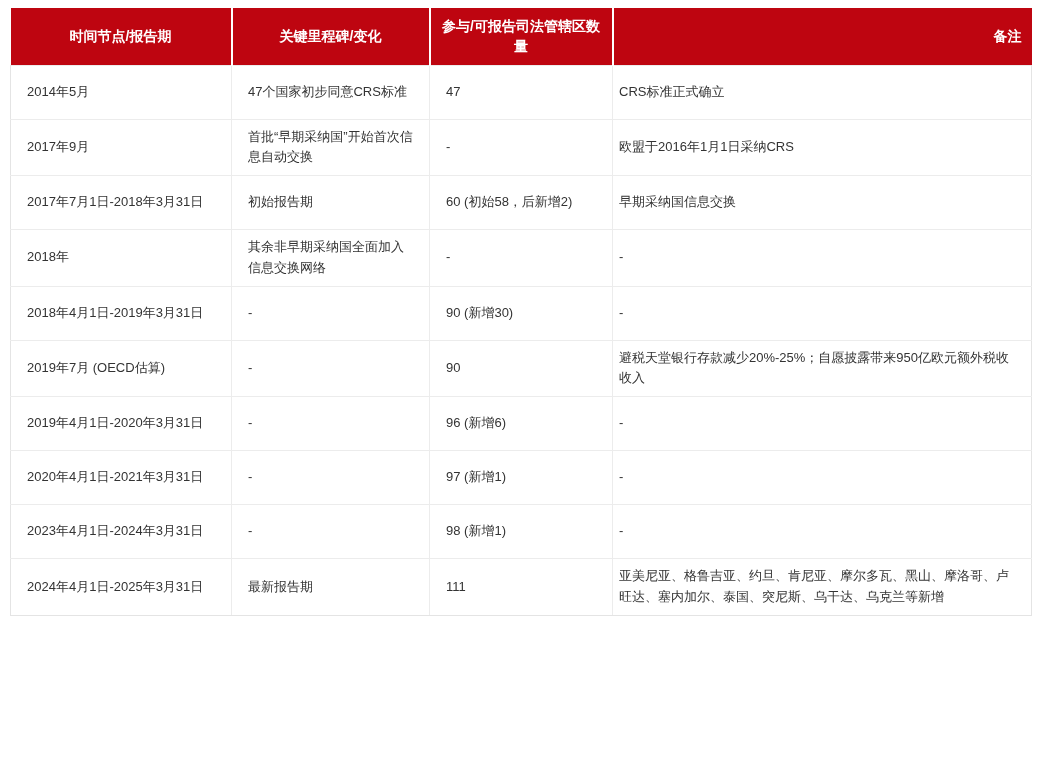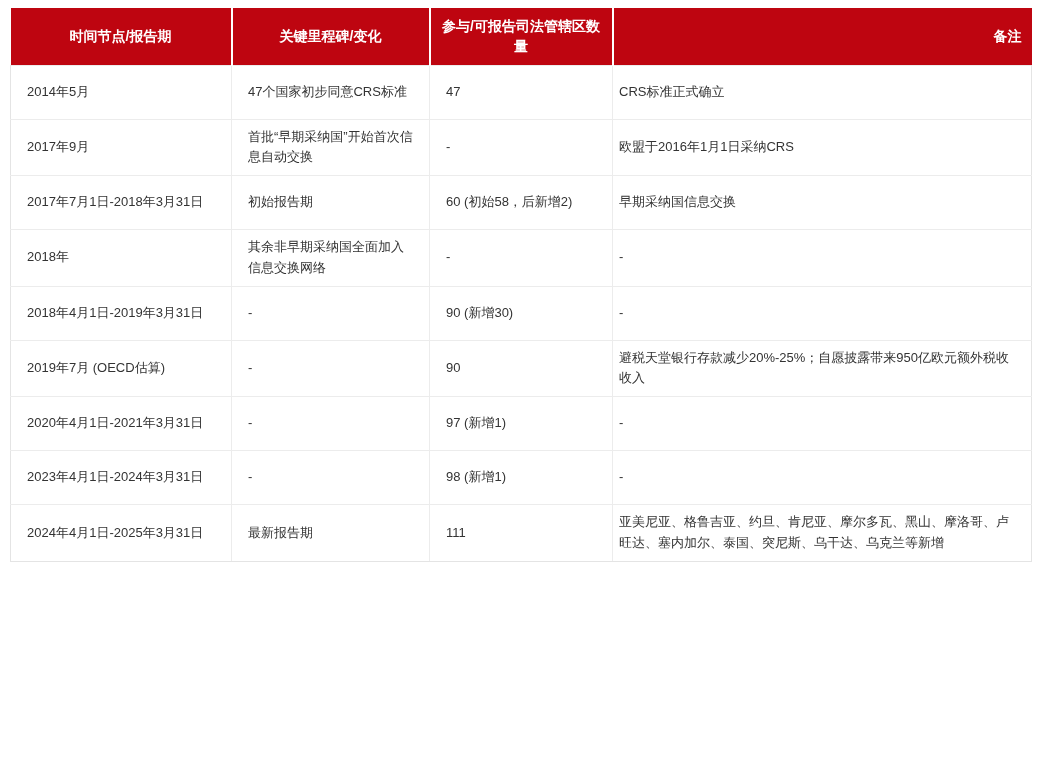--- a/index.html
+++ b/index.html
@@ -104,20 +104,26 @@
         <td>90 (新增30)</td>
         <td>-</td>
       </tr>
       <tr>
         <td>2019年7月 (OECD估算)</td>
         <td>-</td>
         <td>90</td>
         <td>避税天堂银行存款减少20%-25%；自愿披露带来950亿欧元额外税收收入</td>
       </tr>
       <tr>
+        <td>2019年4月1日-2020年3月31日</td>
+        <td>-</td>
+        <td>96 (新增6)</td>
+        <td>-</td>
+      </tr>
+      <tr>
         <td>2020年4月1日-2021年3月31日</td>
         <td>-</td>
         <td>97 (新增1)</td>
         <td>-</td>
       </tr>
       <tr>
         <td>2023年4月1日-2024年3月31日</td>
         <td>-</td>
         <td>98 (新增1)</td>
         <td>-</td>

